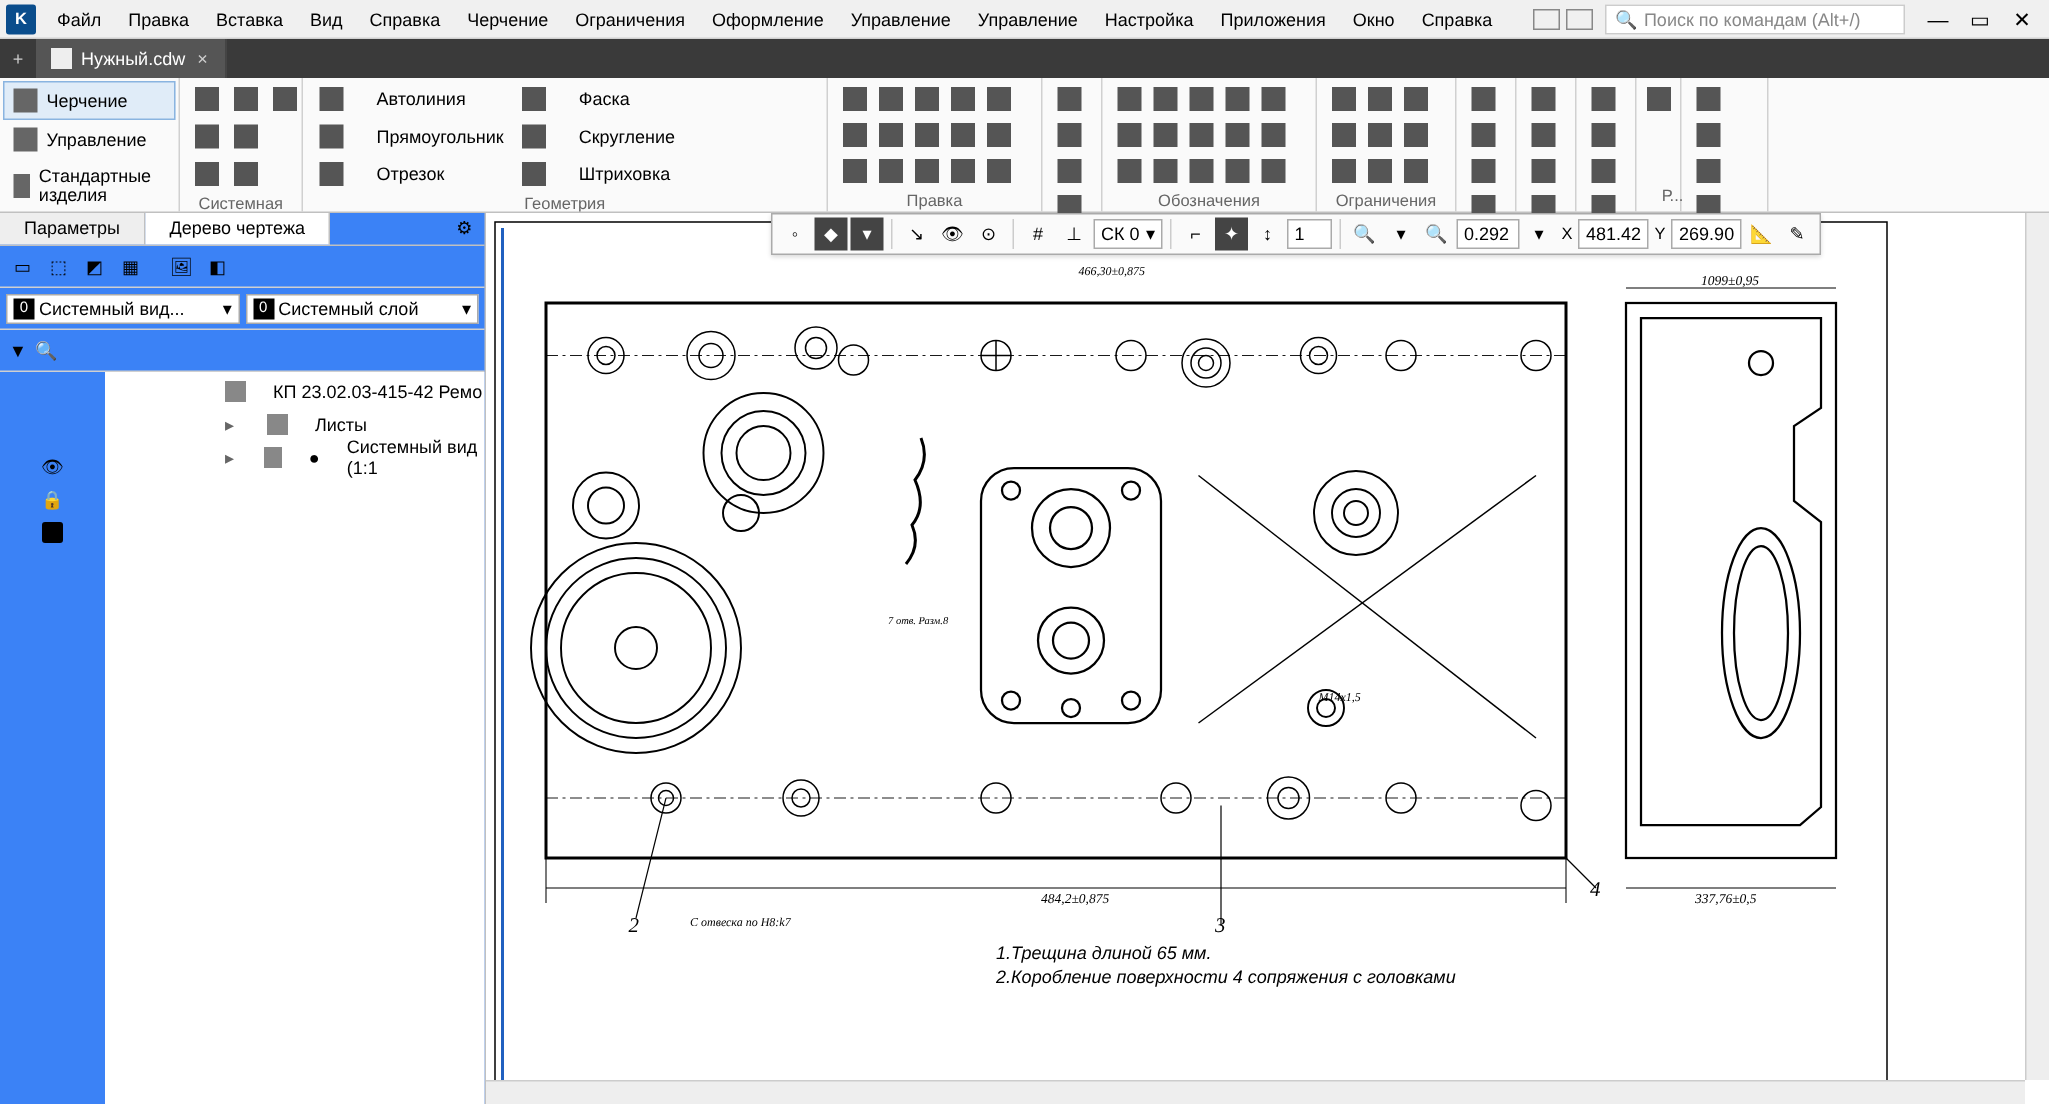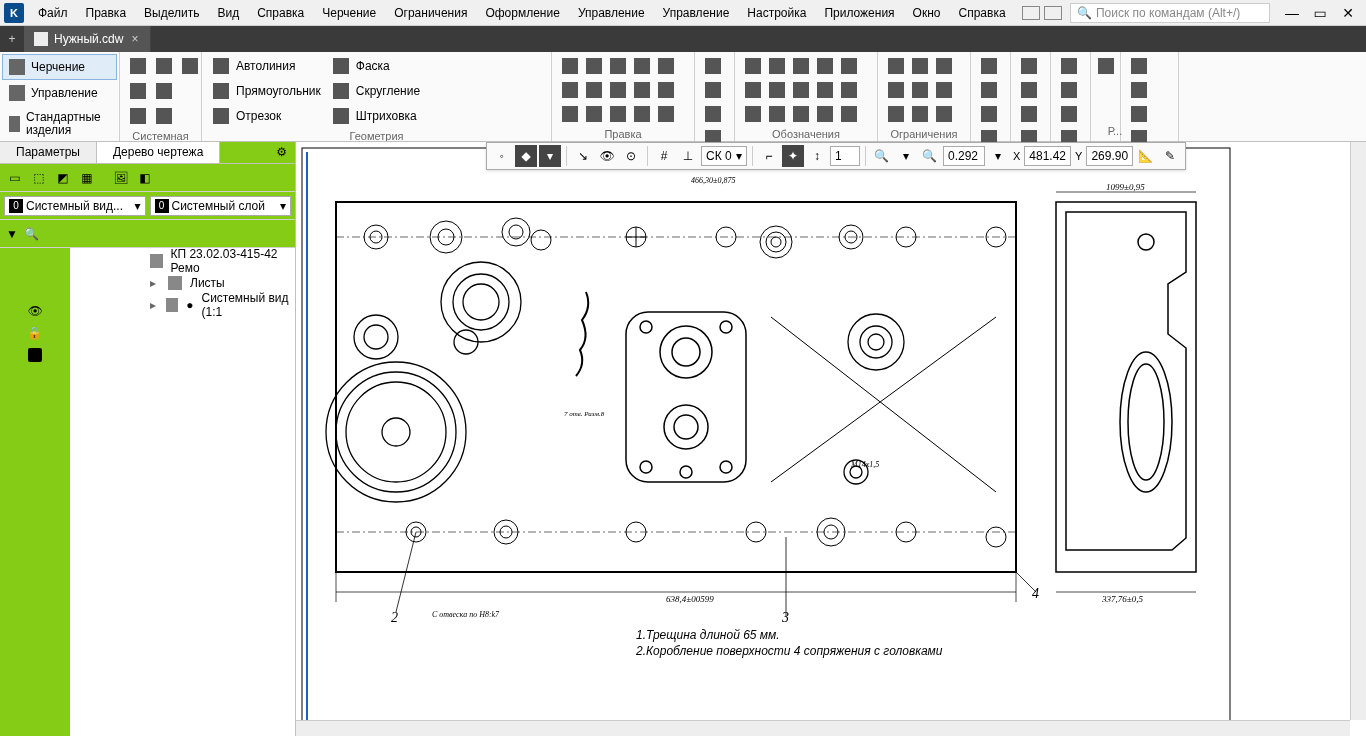--- a/index.html
+++ b/index.html
@@ -19,42 +19,42 @@
 .doc-tab .close { color: #ccc; cursor: pointer; padding: 0 2px; }
 .ribbon { height: 90px; background: #fafafa; border-bottom: 1px solid #c0c0c0; display: flex; }
 .ribbon-left { width: 120px; border-right: 1px solid #d0d0d0; display: flex; flex-direction: column; padding: 2px; }
 .ribbon-mode { display: flex; align-items: center; gap: 6px; padding: 4px 6px; cursor: pointer; border: 1px solid transparent; }
 .ribbon-mode.active { background: #e0ecf8; border: 1px solid #8ab4e0; }
 .ribbon-mode .ri { width: 16px; height: 16px; background: #666; display: inline-block; }
 .r-group { border-right: 1px solid #d0d0d0; padding: 2px 6px 0; display: flex; flex-direction: column; justify-content: space-between; }
 .r-group-body { display: flex; gap: 2px; flex: 1; align-items: flex-start; }
 .r-col { display: flex; flex-direction: column; gap: 1px; }
 .rbtn { width: 24px; height: 24px; display: flex; align-items: center; justify-content: center; cursor: pointer; border: 1px solid transparent; }
-.rbtn-lbl { height: 24px; display: flex; align-items: center; gap: 7px; padding: 0 4px; cursor: pointer; border: 1px solid transparent; }
+.rbtn-lbl { height: 24px; display: flex; align-items: center; gap: 22px; padding: 0 4px; cursor: pointer; border: 1px solid transparent; }
 .ricon { width: 16px; height: 16px; background: #555; display: inline-block; }
 .r-group-name { font-size: 11px; color: #666; text-align: center; padding: 2px 0 4px; white-space: nowrap; overflow: hidden; text-overflow: ellipsis; }
 .r-group.narrow { width: 40px; }
 .r-group.narrow .r-group-name { width: 36px; }
 .icon-grid { display: flex; flex-wrap: wrap; width: 130px; }
 .icon-grid.w3 { width: 80px; }
 .icon-grid.w2 { width: 55px; }
 .main { flex: 1; display: flex; overflow: hidden; }
-.left-panel { width: 296px; background: #84cc16; border-right: 1px solid #c0c0c0; display: flex; flex-direction: column; }
+.left-panel { width: 324px; background: #3b82f6; border-right: 1px solid #c0c0c0; display: flex; flex-direction: column; }
 .lp-tabs { height: 22px; display: flex; border-bottom: 1px solid #c0c0c0; }
 .lp-tab { padding: 3px 16px; border-right: 1px solid #c0c0c0; background: #eee; cursor: pointer; }
 .lp-tab.active { background: #fff; }
 .lp-gear { margin-left: auto; padding: 3px 8px; cursor: pointer; }
 .lp-toolbar { height: 28px; display: flex; align-items: center; gap: 2px; padding: 0 4px; border-bottom: 1px solid #d0d0d0; }
 .lp-btn { width: 22px; height: 22px; display: flex; align-items: center; justify-content: center; cursor: pointer; border: 1px solid transparent; }
 .lp-row { height: 28px; display: flex; align-items: center; gap: 4px; padding: 0 4px; border-bottom: 1px solid #d0d0d0; }
 .lp-combo { flex: 1; height: 20px; border: 1px solid #aaa; background: #fff; display: flex; align-items: center; padding: 0 4px; gap: 3px; }
 .lp-combo .num { background: #000; color: #fff; width: 14px; height: 14px; display: flex; align-items: center; justify-content: center; font-size: 10px; }
 .lp-filter-row { height: 28px; display: flex; align-items: center; gap: 6px; padding: 0 6px; border-bottom: 1px solid #d0d0d0; }
 .tree { flex: 1; background: #fff; overflow: auto; padding-top: 2px; }
-.tree-row { height: 22px; display: flex; align-items: center; gap: 8px; padding-left: 6px; cursor: pointer; }
+.tree-row { height: 22px; display: flex; align-items: center; gap: 18px; padding-left: 6px; cursor: pointer; }
 .tree-toggle { width: 10px; color: #666; }
 .tree-icon { width: 14px; height: 14px; background: #888; display: inline-block; }
 .tree-side { width: 70px; display: flex; flex-direction: column; align-items: center; padding-top: 56px; gap: 8px; }
 .tree-wrap { display: flex; flex: 1; }
 .tree-side .dot { width: 14px; height: 14px; background: #000; border-radius: 2px; }
 .canvas { flex: 1; background: #fff; position: relative; overflow: hidden; }
 .float-bar { position: absolute; top: 0; left: 190px; height: 28px; background: #fafafa; border: 1px solid #aaa; display: flex; align-items: center; gap: 2px; padding: 0 4px; box-shadow: 0 1px 3px rgba(0,0,0,.15); z-index: 10; }
 .fb-sep { width: 1px; height: 20px; background: #ccc; margin: 0 3px; }
 .fb-btn { width: 22px; height: 22px; display: flex; align-items: center; justify-content: center; cursor: pointer; border: 1px solid transparent; }
 .fb-btn.dark { background: #444; color: #fff; }
@@ -68,21 +68,21 @@
 .tb-top { height: 16px; border-bottom: 1px solid #000; display: flex; align-items: center; justify-content: center; border-left: 80px solid transparent; font-size: 9px; }
 </style>
 </head>
 <body>
 
 <div class="titlebar">
   <div class="app-icon">K</div>
   <div class="menu">
     <div class="menu-item">Файл</div>
     <div class="menu-item">Правка</div>
-    <div class="menu-item">Выделить</div>
+    <div class="menu-item">Вставка</div>
     <div class="menu-item">Вид</div>
     <div class="menu-item">Справка</div>
     <div class="menu-item">Черчение</div>
     <div class="menu-item">Ограничения</div>
     <div class="menu-item">Оформление</div>
     <div class="menu-item">Управление</div>
     <div class="menu-item">Управление</div>
     <div class="menu-item">Настройка</div>
     <div class="menu-item">Приложения</div>
     <div class="menu-item">Окно</div>
@@ -668,21 +668,21 @@
 
       <g stroke="#000" stroke-width="0.7" fill="none">
         <line x1="40" y1="450" x2="720" y2="450"></line>
         <line x1="40" y1="430" x2="40" y2="460"></line>
           <line x1="720" y1="430" x2="720" y2="460"></line>
         <line x1="760" y1="450" x2="900" y2="450"></line>
         <line x1="760" y1="50" x2="900" y2="50"></line>
       </g>
     </svg>
 
-    <div style="position:absolute;left:370px;top:452px;font-size:9px;font-style:italic;font-family:Georgia,serif">638,4±00599</div>
+    <div style="position:absolute;left:370px;top:452px;font-size:9px;font-style:italic;font-family:Georgia,serif">484,2±0,875</div>
     <div style="position:absolute;left:806px;top:452px;font-size:9px;font-style:italic;font-family:Georgia,serif">337,76±0,5</div>
     <div style="position:absolute;left:810px;top:40px;font-size:9px;font-style:italic;font-family:Georgia,serif">1099±0,95</div>
     <div style="position:absolute;left:395px;top:34px;font-size:8px;font-style:italic;font-family:Georgia,serif">466,30±0,875</div>
     <div style="position:absolute;left:268px;top:268px;font-size:7px;font-style:italic;font-family:Georgia,serif">7 отв. Разм.8</div>
     <div style="position:absolute;left:555px;top:318px;font-size:8px;font-style:italic;font-family:Georgia,serif">М14х1,5</div>
     <div style="position:absolute;left:95px;top:468px;font-size:14px;font-style:italic;font-family:Georgia,serif">2</div>
     <div style="position:absolute;left:136px;top:468px;font-size:8px;font-style:italic;font-family:Georgia,serif">С отвеска по Н8:k7</div>
     <div style="position:absolute;left:486px;top:468px;font-size:14px;font-style:italic;font-family:Georgia,serif">3</div>
     <div style="position:absolute;left:736px;top:444px;font-size:14px;font-style:italic;font-family:Georgia,serif">4</div>
 

